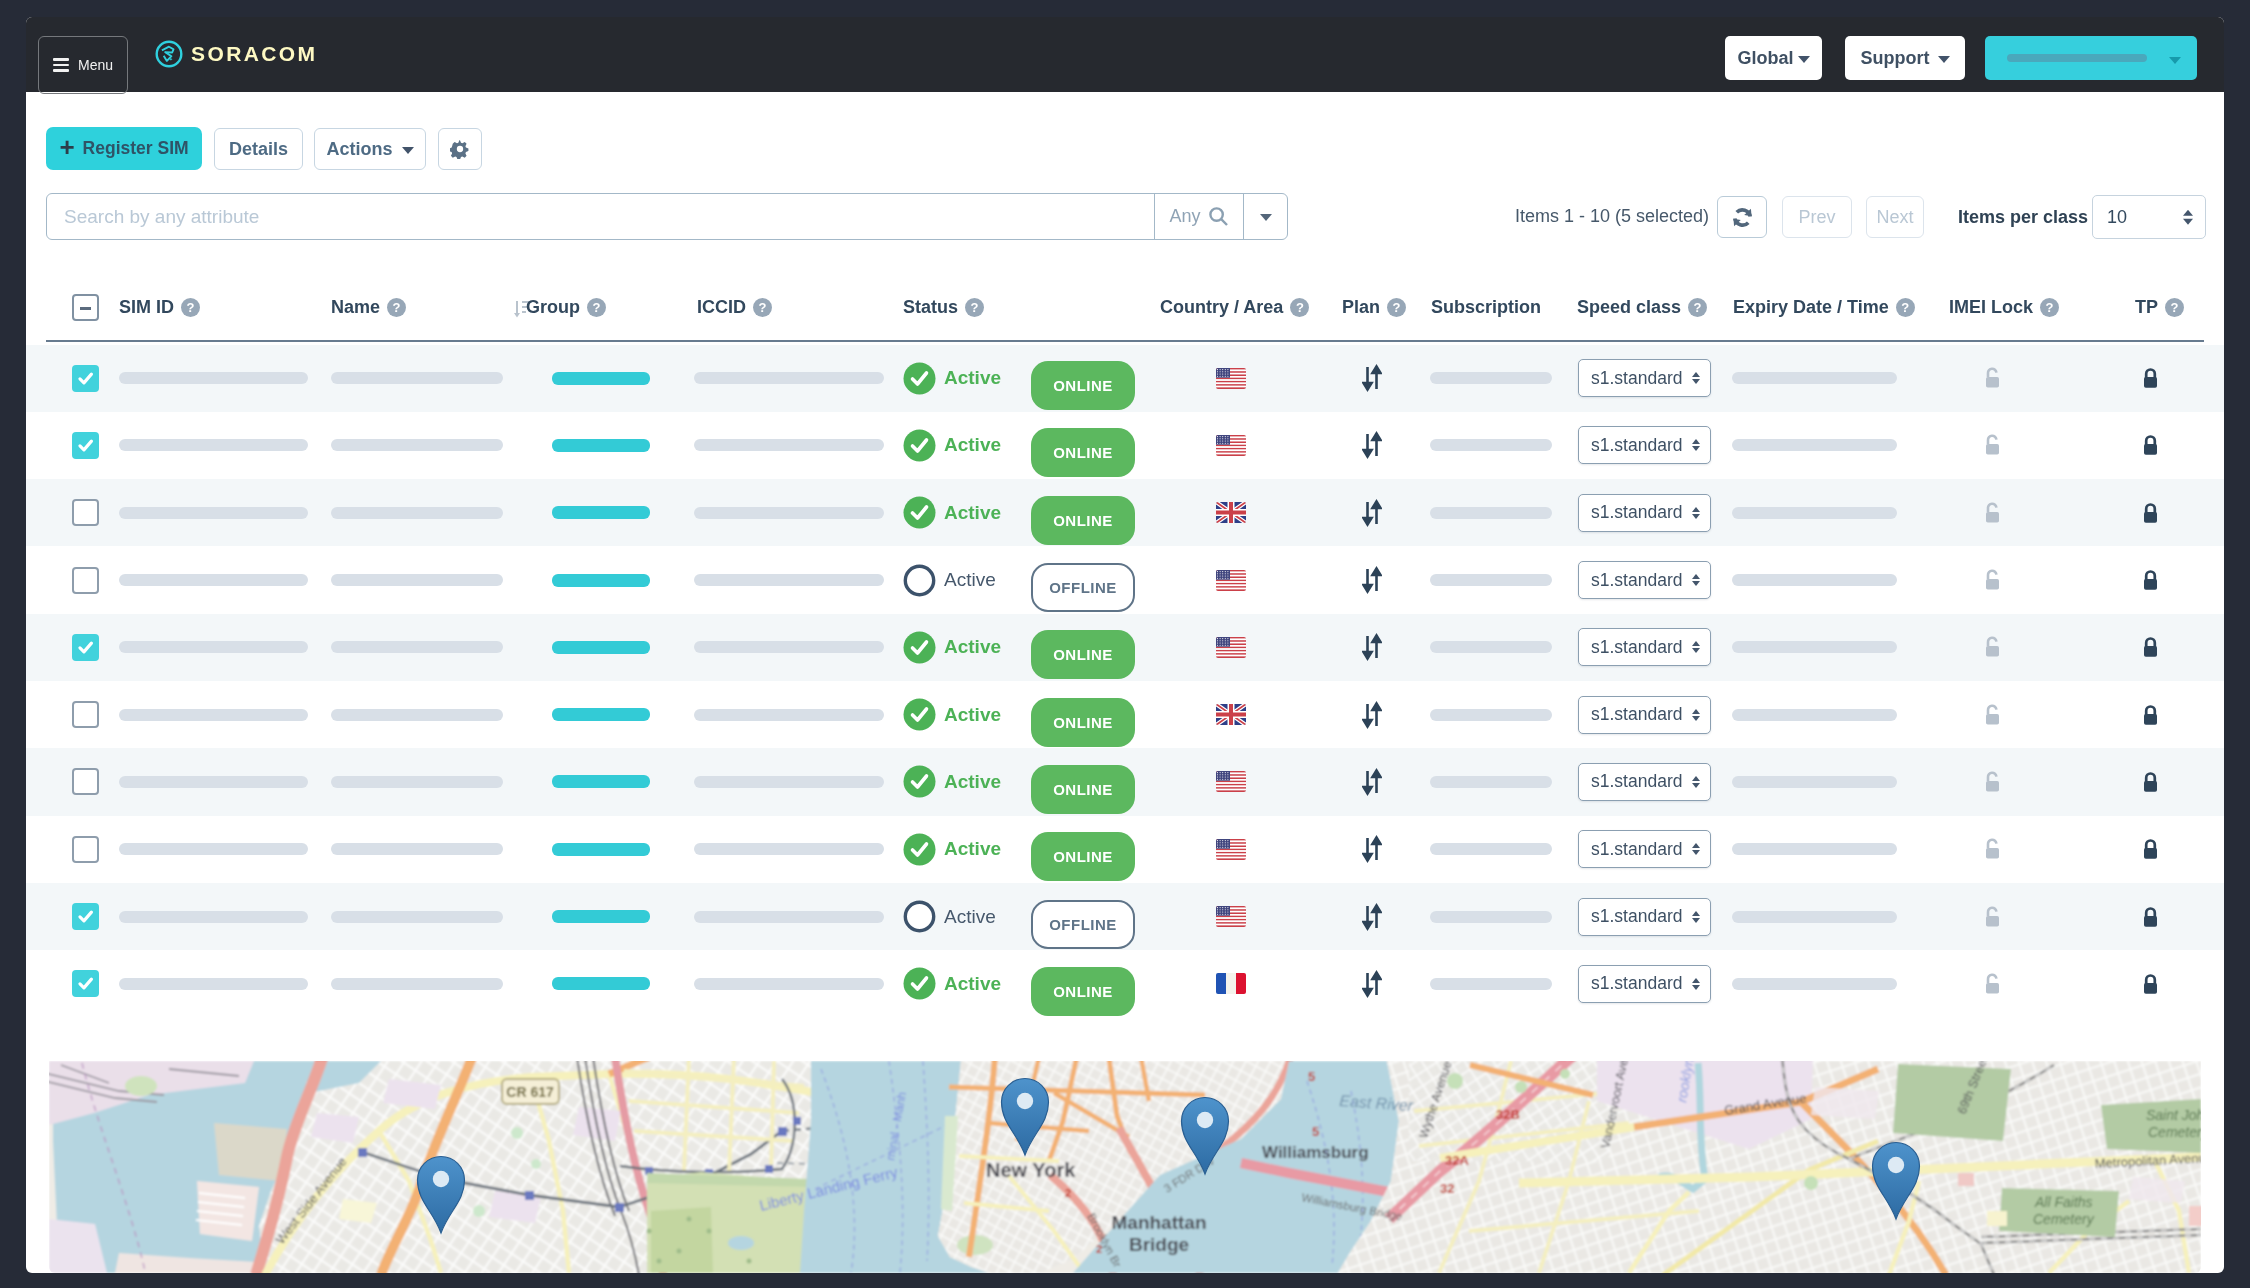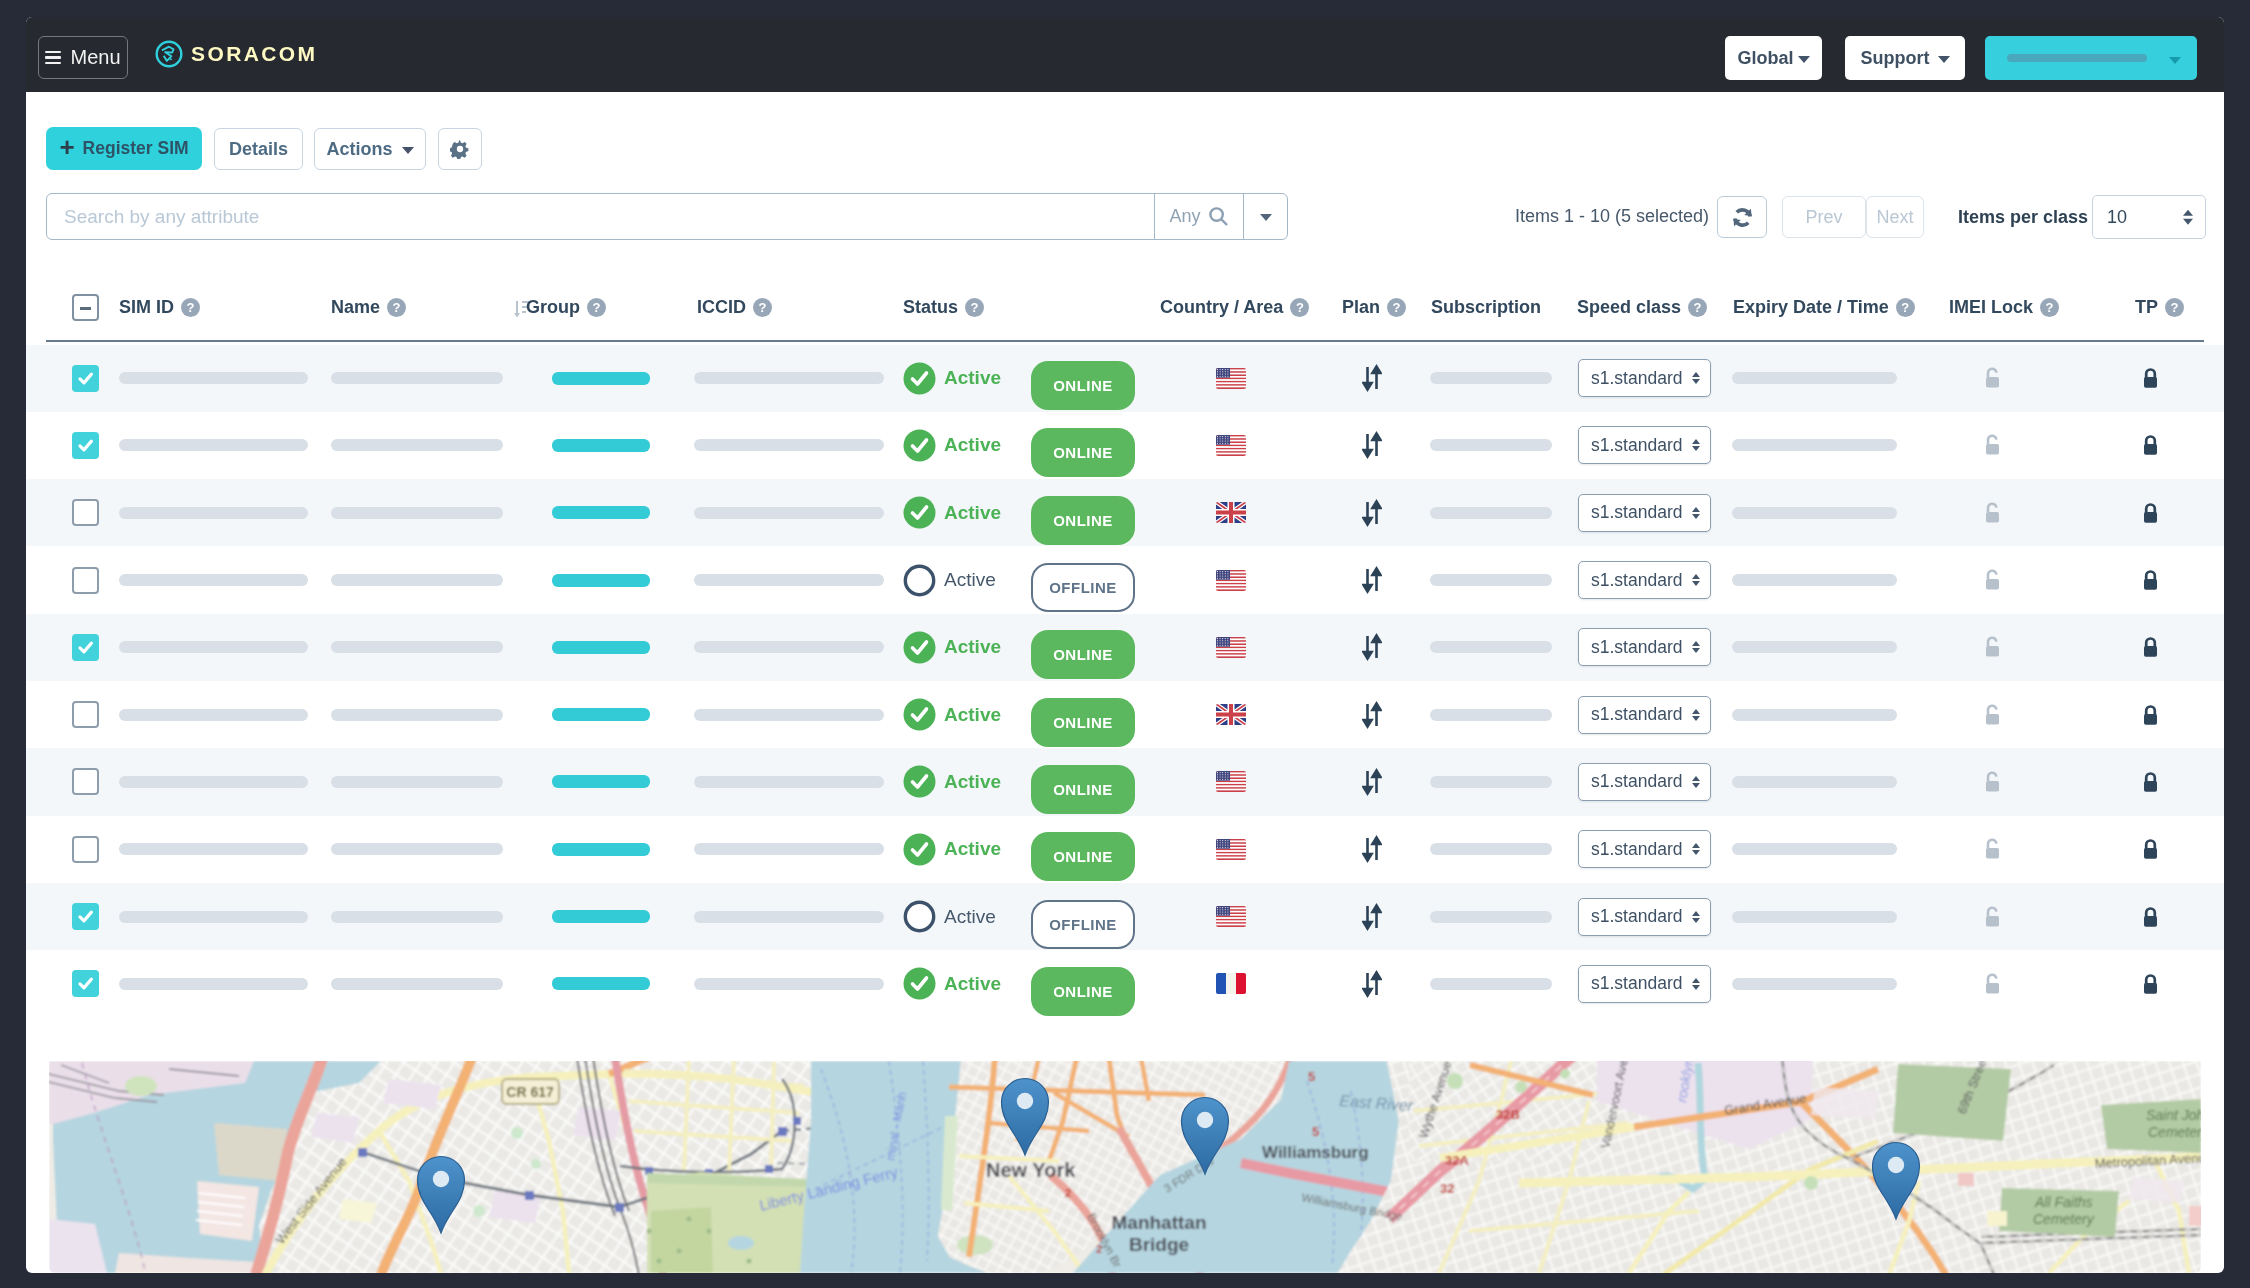--- a/index.html
+++ b/index.html
@@ -1,21 +1,21 @@
 <!DOCTYPE html>
 <html><head><meta charset="utf-8">
 <style>
 * { margin:0; padding:0; box-sizing:border-box; }
 html,body { width:2250px; height:1288px; font-family:"Liberation Sans",sans-serif; }
 body { background:#262b37; position:relative; overflow:hidden; }
 .card { position:absolute; left:26px; top:17px; width:2198px; height:1256px;
   background:#fff; border-radius:6px; overflow:hidden; }
 .topbar { position:absolute; left:0; top:0; width:100%; height:75px; background:#26292f; }
-.menubtn { position:absolute; left:12px; top:19px; width:90px; height:43px; border:1px solid #75787c;
-  border-radius:6px; color:#f2f2f2; font-size:20px; display:flex; align-items:center; justify-content:center; gap:9px; }
+.menubtn { position:absolute; left:12px; top:19px; width:90px; height:58px; border:1px solid #75787c;
+  border-radius:6px; color:#f2f2f2; font-size:14px; display:flex; align-items:center; justify-content:center; gap:9px; }
 .burger { display:inline-block; width:16px; }
 .burger i { display:block; height:2.5px; background:#f2f2f2; margin:3px 0; border-radius:1px; }
 .logo { position:absolute; left:129px; top:23px; display:flex; align-items:center; gap:8px; }
 .logotext { color:#fef9c3; font-size:21px; font-weight:bold; letter-spacing:2.4px; }
 .tbtn { position:absolute; top:19px; height:44px; background:#fff; border-radius:5px;
   font-size:18px; font-weight:bold; color:#3f5063; display:flex; align-items:center; justify-content:center; gap:8px; }
 .caret { display:inline-block; width:0; height:0; border-left:6px solid transparent;
   border-right:6px solid transparent; border-top:7px solid #42536a; margin-top:2px; }
 .acctbtn { position:absolute; left:1959px; top:19px; width:212px; height:44px; background:#36cfdd; border-radius:5px; }
 .acctbtn .ph2 { position:absolute; left:22px; top:18px; width:140px; height:8px; border-radius:4px; background:#4aa8bc; }
@@ -124,21 +124,21 @@
   </div>
   <div class="itemstext">Items 1 - 10 (5 selected)</div>
   <div class="icobtn">
       <svg width="23" height="23" viewBox="0 0 24 24" fill="none" stroke="#52677c" stroke-width="3.8">
         <path d="M20,11 A8.2,8.2 0 0 0 6,6.6"></path>
         <path d="M4,13 A8.2,8.2 0 0 0 18,17.4"></path>
         <polygon points="20.8,2.8 21.4,10.6 13.8,9.4" fill="#52677c" stroke="none"></polygon>
         <polygon points="3.2,21.2 2.6,13.4 10.2,14.6" fill="#52677c" stroke="none"></polygon>
       </svg>
     </div>
-  <div class="pgbtn" style="left:1756px;width:84px">Prev</div>
+  <div class="pgbtn" style="left:1756px;width:70px">Prev</div>
   <div class="pgbtn" style="left:1840px;width:58px">Next</div>
   <div class="ipp">Items per class</div>
   <div class="ippsel">10<span class="updown">
         <i class="u"></i>
         <i class="d"></i>
       </span></div>
 
   <div class="thead">
     <div class="cbh">
         <i></i>

